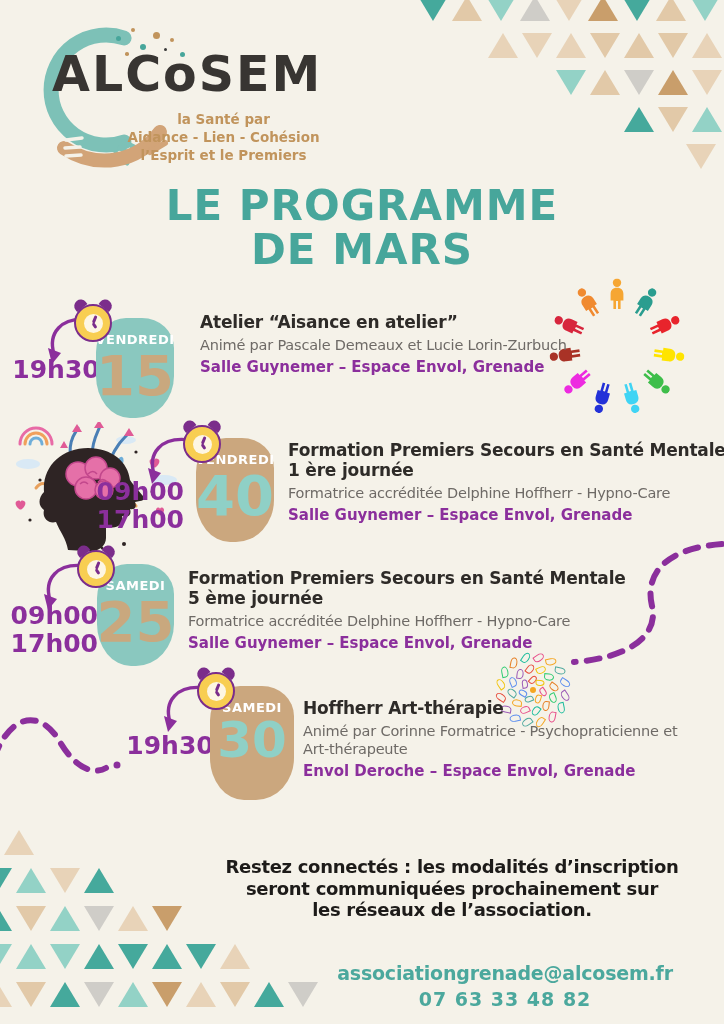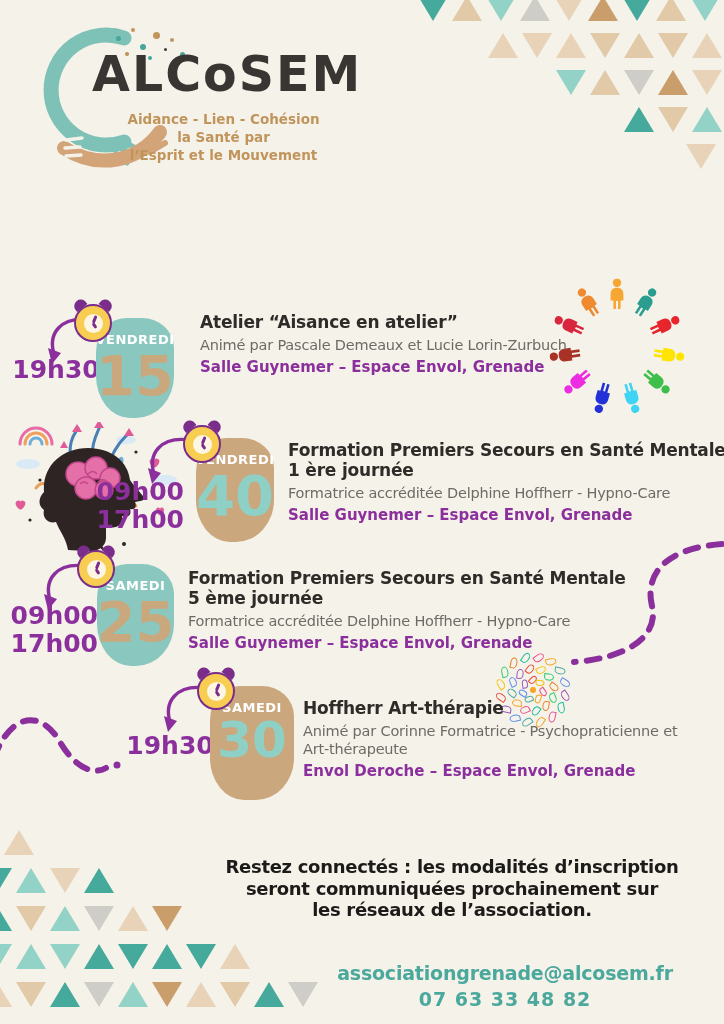--- a/index.html
+++ b/index.html
@@ -12,21 +12,21 @@
 
   
   #tri-tr{position:absolute;left:418px;top:0;width:306px;height:190px;}
   #tri-bl{position:absolute;left:0;top:822px;width:340px;height:202px;}
 
   
   .logo{position:absolute;left:28px;top:20px;width:330px;height:152px;}
   .logo svg.swoosh{position:absolute;left:0;top:0;}
   #logo-text{
     position:absolute;left:24px;top:26px;
-    font-size:49px;font-weight:700;color:#383532;letter-spacing:2px;z-index:2;margin-left:40px;
+    font-size:49px;font-weight:700;color:#383532;letter-spacing:2px;z-index:2;
   }
   .logo-tagline{
     position:absolute;left:88px;top:90px;width:215px;z-index:2;
     text-align:center;font-size:13.5px;font-weight:700;color:#C1945C;line-height:1.35;
   }
   #logo-dots{position:absolute;inset:0;z-index:1;}
 
   
   .title{
     position:absolute;left:0;top:184px;width:724px;margin:0;
@@ -190,26 +190,30 @@
         <div style="position: absolute; left: 112px; top: 24px; width: 6px; height: 6px; border-radius: 50%; background: rgb(71, 166, 155);"></div>
         <div style="position: absolute; left: 125px; top: 12px; width: 7px; height: 7px; border-radius: 50%; background: rgb(193, 148, 92);"></div>
         <div style="position: absolute; left: 136px; top: 28px; width: 3px; height: 3px; border-radius: 50%; background: rgb(58, 58, 58);"></div>
         <div style="position: absolute; left: 120px; top: 36px; width: 4px; height: 4px; border-radius: 50%; background: rgb(71, 166, 155);"></div>
         <div style="position: absolute; left: 142px; top: 18px; width: 4px; height: 4px; border-radius: 50%; background: rgb(193, 148, 92);"></div>
         <div style="position: absolute; left: 152px; top: 32px; width: 5px; height: 5px; border-radius: 50%; background: rgb(71, 166, 155);"></div>
         <div style="position: absolute; left: 97px; top: 32px; width: 3.6px; height: 3.6px; border-radius: 50%; background: rgb(193, 148, 92);"></div>
       </div>
     <div id="logo-text">ALCoSEM</div>
     <div class="logo-tagline">
+      <div>la Santé par</div>
       <div>Aidance - Lien - Cohésion</div>
-      <div>la Santé par</div>
-      <div>l’Esprit et le Mouvement</div>
+      <div>l’Esprit et le Premiers</div>
     </div>
   </header>
 
+  <h1 class="title">
+    <div>LE PROGRAMME</div>
+    <div>DE MARS</div>
+  </h1>
 
   <section class="event" id="e1">
     <svg class="arrow" viewBox="0 0 58 54">
       <path d="M50,8 C20,4 8,22 14,42"></path>
         <polygon points="8,36 21,41 12,52"></polygon>
     </svg>
     <div class="clock">
       <div class="bell bell-l"></div>
         <div class="bell bell-r"></div>
       <div class="face">

